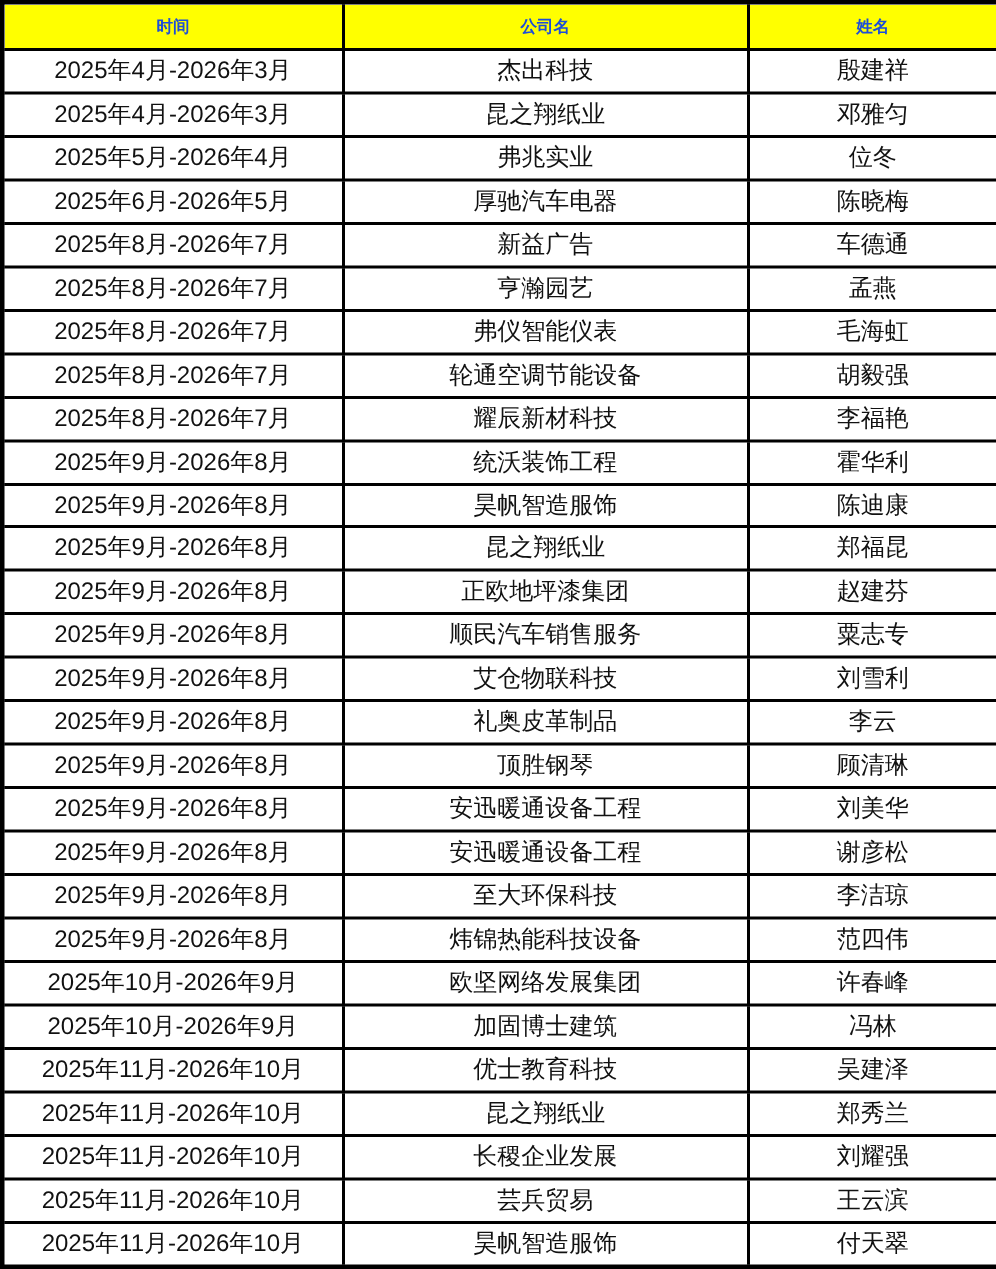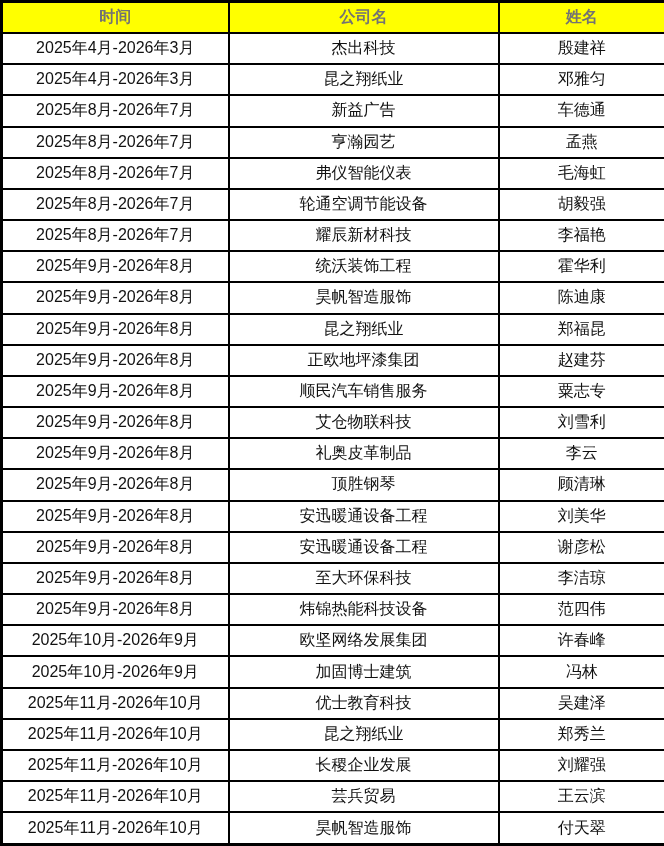--- a/index.html
+++ b/index.html
@@ -25,22 +25,22 @@
   table.data-table td {
     border: 2px solid #000000;
     text-align: center;
     vertical-align: middle;
     padding: 0 2px;
     overflow: hidden;
     white-space: nowrap;
   }
   table.data-table th {
     background: #FFFF00;
-    color: #737373;
-    font-size: 16px;
+    color: #1d4ed8;
+    font-size: 11px;
     font-weight: bold;
     height: 29px;
   }
   table.data-table td {
     background: #FFFFFF;
     color: #111111;
     font-size: 16px;
     font-weight: normal;
   }
   col.col-time   { width: 227px; }
@@ -69,20 +69,30 @@
           <td>2025年4月-2026年3月</td>
           <td>杰出科技</td>
           <td>殷建祥</td>
         </tr>
         <tr>
           <td>2025年4月-2026年3月</td>
           <td>昆之翔纸业</td>
           <td>邓雅匀</td>
         </tr>
         <tr>
+          <td>2025年5月-2026年4月</td>
+          <td>弗兆实业</td>
+          <td>位冬</td>
+        </tr>
+        <tr>
+          <td>2025年6月-2026年5月</td>
+          <td>厚驰汽车电器</td>
+          <td>陈晓梅</td>
+        </tr>
+        <tr>
           <td>2025年8月-2026年7月</td>
           <td>新益广告</td>
           <td>车德通</td>
         </tr>
         <tr>
           <td>2025年8月-2026年7月</td>
           <td>亨瀚园艺</td>
           <td>孟燕</td>
         </tr>
         <tr>

